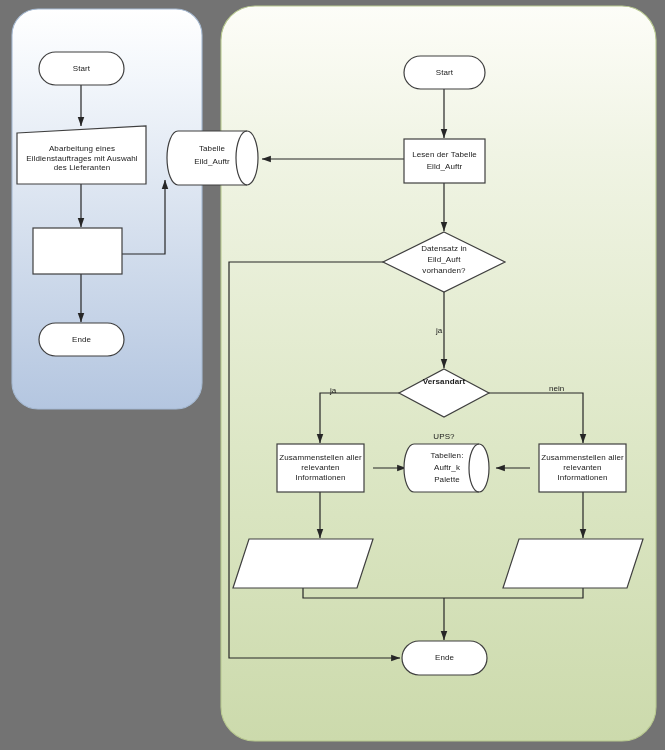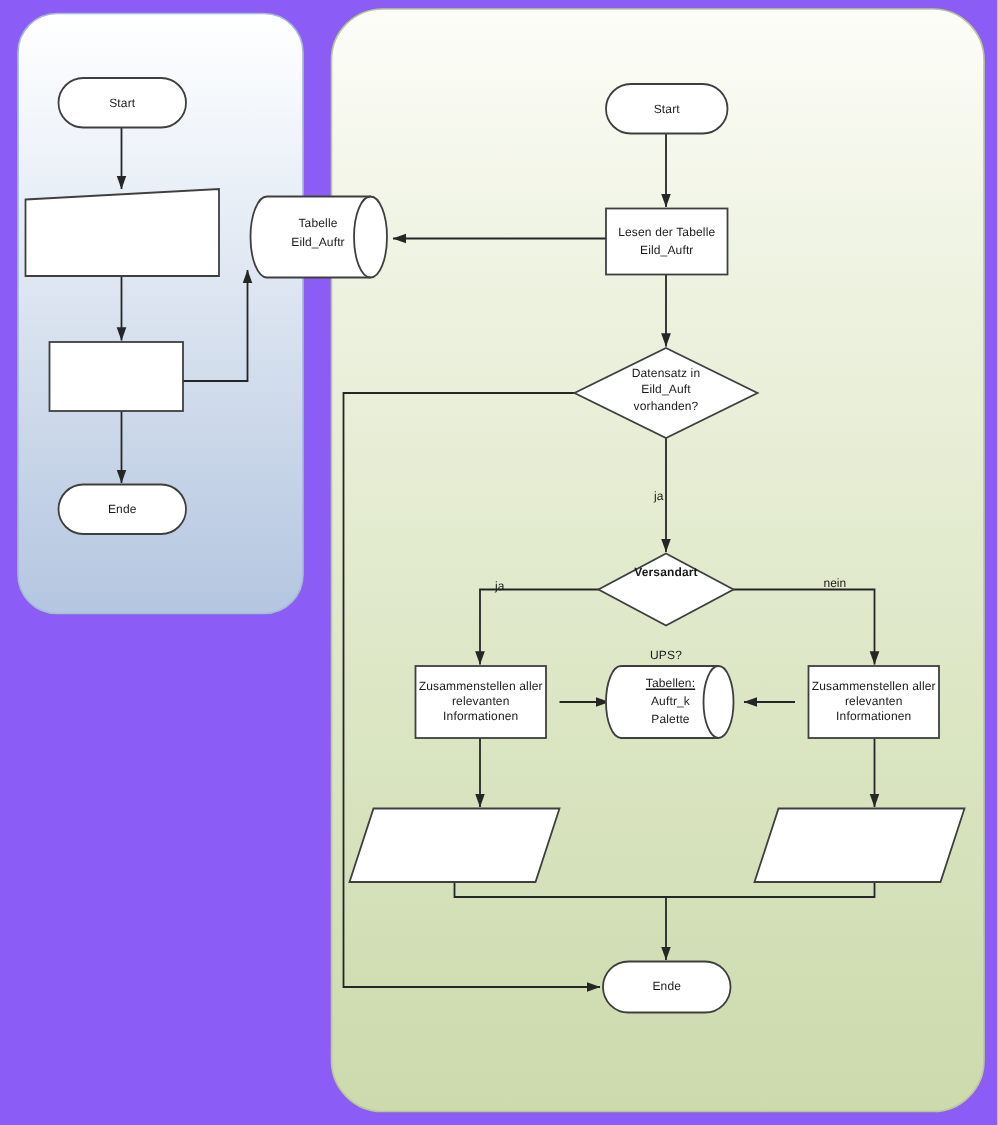--- a/index.html
+++ b/index.html
@@ -1,16 +1,16 @@
 <!DOCTYPE html>
 <html><head>
 <meta charset="utf-8">
 <style>
   html,body{margin:0;padding:0;background:#ffffff;}
-  #stage{position:relative;width:665px;height:750px;background:#8b5cf6;
+  #stage{position:relative;width:665px;height:750px;background:#737373;
          font-family:"Liberation Sans","DejaVu Sans",sans-serif;overflow:hidden;}
   #stage svg{position:absolute;left:0;top:0;width:665px;height:750px;}
   .lbl{position:absolute;text-align:center;color:#1a1a1a;line-height:1.22;
        font-size:8px;letter-spacing:0.1px;pointer-events:none;
        display:flex;align-items:center;justify-content:center;}
   .elbl{position:absolute;font-size:8px;color:#1a1a1a;}
 </style>
 </head>
 <body>
 
@@ -124,20 +124,21 @@
     <g>
       <polygon points="519,539 643,539 627,588 503,588" fill="#fff" stroke="#3f3f3f" stroke-width="1.2"></polygon>
     </g>
     <g>
       <rect x="402" y="641" width="85" height="34" rx="17" ry="17" fill="#fff" stroke="#3f3f3f" stroke-width="1.2"></rect>
     </g>
   </svg>
 
   <div class="lbl" style="left:39px;top:52px;width:85px;height:33px;">Start</div>
 
+  <div class="lbl" style="left:19px;top:133px;width:126px;height:51px;">Abarbeitung eines Eildienstauftrages mit Auswahl des Lieferanten</div>
 
 
   <div class="lbl" style="left:39px;top:323px;width:85px;height:33px;">Ende</div>
 
   <div class="lbl" style="left:176px;top:143px;width:72px;height:12px;">Tabelle</div>
   <div class="lbl" style="left:176px;top:156px;width:72px;height:12px;">Eild_Auftr</div>
 
   <div class="lbl" style="left:404px;top:56px;width:81px;height:33px;">Start</div>
 
   <div class="lbl" style="left:404px;top:149px;width:81px;height:12px;">Lesen der Tabelle</div>
@@ -151,20 +152,20 @@
 
   <div class="lbl" style="left:404px;top:376px;width:80px;height:11px;font-weight:bold;">Versandart</div>
   <div class="lbl" style="left:404px;top:392px;width:80px;height:11px;margin-top:39px;">UPS?</div>
 
   <div class="elbl" style="left:330px;top:386px;">ja</div>
   <div class="elbl" style="left:549px;top:384px;">nein</div>
 
   <div class="lbl" style="left:277px;top:444px;width:87px;height:48px;">Zusammenstellen aller relevanten Informationen</div>
   <div class="lbl" style="left:539px;top:444px;width:87px;height:48px;">Zusammenstellen aller relevanten Informationen</div>
 
-  <div class="lbl" style="left:412px;top:450px;width:70px;height:11px;text-decoration:underline;">Tabellen:</div>
+  <div class="lbl" style="left:412px;top:450px;width:70px;height:11px;">Tabellen:</div>
   <div class="lbl" style="left:412px;top:462px;width:70px;height:11px;">Auftr_k</div>
   <div class="lbl" style="left:412px;top:474px;width:70px;height:11px;">Palette</div>
 
 
   <div class="lbl" style="left:402px;top:641px;width:85px;height:34px;">Ende</div>
 
 </div>
 
 </body></html>

